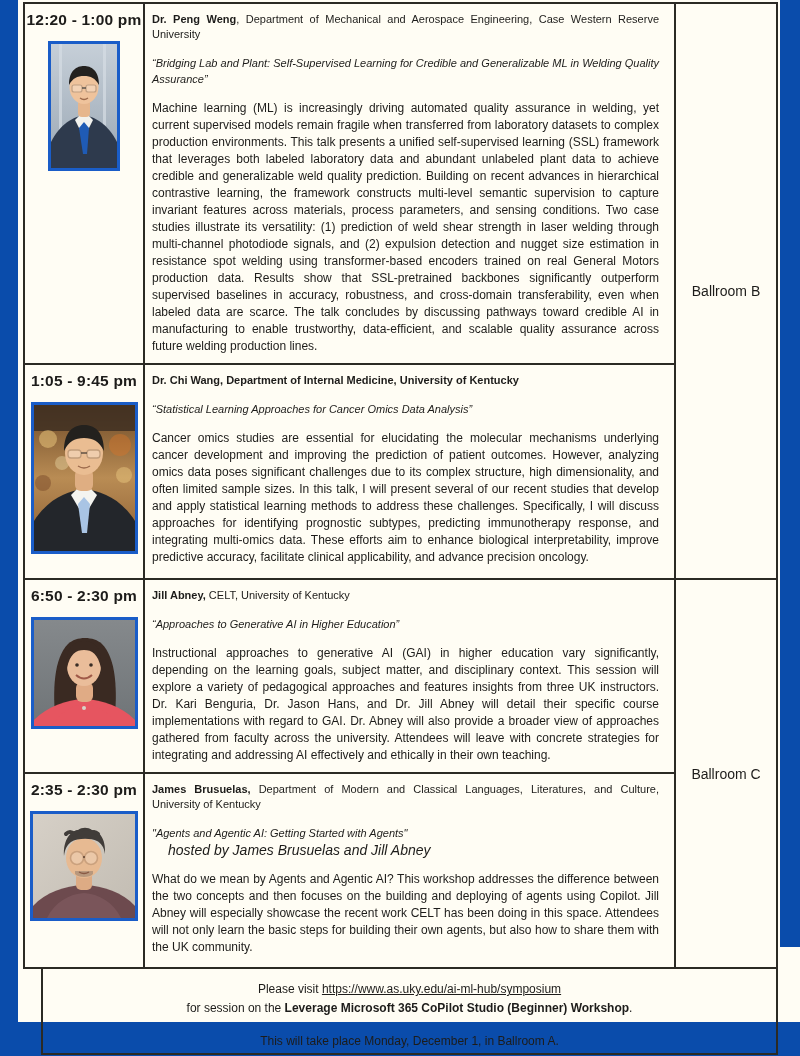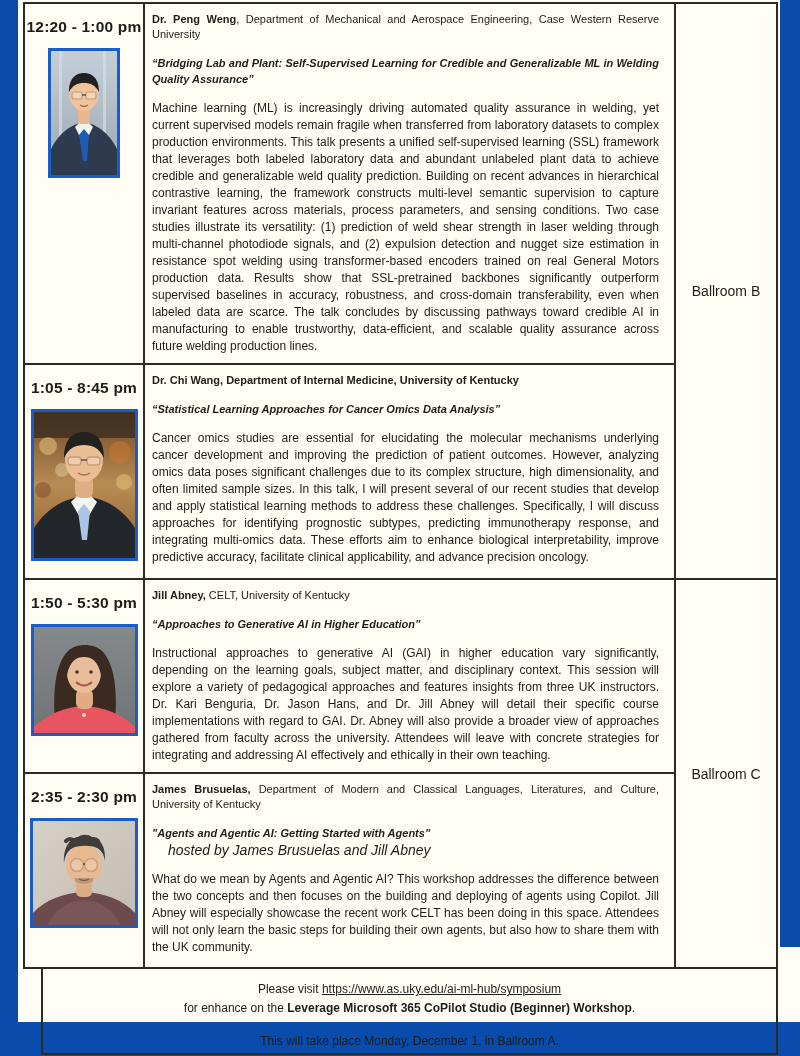--- a/index.html
+++ b/index.html
@@ -7,35 +7,35 @@
         font-family:"Liberation Sans",sans-serif;color:#1d1c1a;}
   .stripe-left{position:absolute;left:0;top:0;width:18px;height:1056px;}
   .stripe-right{position:absolute;left:780px;top:0;width:20px;height:947px;}
   .bottom-bar{position:absolute;left:0;top:1022px;width:800px;height:34px;}
   .doc{position:absolute;left:23px;top:2px;width:755px;}
 
   .table{display:grid;grid-template-columns:120px 1fr 100px;
          grid-template-rows:minmax(326px,auto) minmax(215px,auto) minmax(189px,auto) minmax(193px,auto);
          border:2px solid #2b2a24;}
   .cell{box-sizing:border-box;}
-  .timecell{grid-column:1;border-right:2px solid #2b2a24;text-align:center;padding-top:14px;}
+  .timecell{grid-column:1;border-right:2px solid #2b2a24;text-align:center;padding-top:7px;}
   .content{grid-column:2;border-right:2px solid #2b2a24;padding:8px 15px 8px 7px;}
   .r1{grid-row:1;border-bottom:2px solid #2b2a24;}
   .r2{grid-row:2;border-bottom:2px solid #2b2a24;}
   .r3{grid-row:3;border-bottom:2px solid #2b2a24;}
   .r4{grid-row:4;}
   .room{grid-column:3;display:flex;align-items:center;justify-content:center;font-size:14px;}
   .roomB{grid-row:1 / span 2;border-bottom:2px solid #2b2a24;}
   .roomC{grid-row:3 / span 2;}
 
   .time{font-weight:bold;font-size:15.5px;letter-spacing:.2px;}
   .photo{display:block;margin:12px auto 0 auto;border:3px solid #1a5dc8;background:#ccc;}
   .speaker-line{font-size:11px;line-height:15px;text-align:justify;}
   .speaker-name{font-weight:bold;}
-  .talk-title{font-size:11px;line-height:16px;font-weight:bold;font-style:italic;
+  .talk-title{font-size:11px;line-height:16px;font-weight:normal;font-style:italic;
               text-align:justify;margin:13px 0 13px 0;}
   .talk-title.tight{margin-bottom:1px;}
   .hosted-by{font-size:14px;font-style:italic;margin:0 0 13px 16px;}
   .abstract{font-size:12px;line-height:17px;text-align:justify;}
 
   .footer-box{box-sizing:border-box;margin-left:18px;margin-top:-2px;border:2px solid #2b2a24;
               min-height:88px;text-align:center;font-size:12px;line-height:19px;padding-top:11px;}
   .footer-link{color:#1d1c1a;text-decoration:underline;cursor:pointer;}
   .bold{font-weight:bold;}
   .spacer{height:14px;}
@@ -79,21 +79,21 @@
         <div class="speaker-line"><span class="speaker-name">Dr. Peng Weng</span><span>, Department of Mechanical and Aerospace Engineering, Case Western Reserve University</span></div>
         <div class="talk-title">“Bridging Lab and Plant: Self-Supervised Learning for Credible and Generalizable ML in Welding Quality Assurance”</div>
         <div class="abstract">Machine learning (ML) is increasingly driving automated quality assurance in welding, yet current supervised models remain fragile when transferred from laboratory datasets to complex production environments. This talk presents a unified self-supervised learning (SSL) framework that leverages both labeled laboratory data and abundant unlabeled plant data to achieve credible and generalizable weld quality prediction. Building on recent advances in hierarchical contrastive learning, the framework constructs multi-level semantic supervision to capture invariant features across materials, process parameters, and sensing conditions. Two case studies illustrate its versatility: (1) prediction of weld shear strength in laser welding through multi-channel photodiode signals, and (2) expulsion detection and nugget size estimation in resistance spot welding using transformer-based encoders trained on real General Motors production data. Results show that SSL-pretrained backbones significantly outperform supervised baselines in accuracy, robustness, and cross-domain transferability, even when labeled data are scarce. The talk concludes by discussing pathways toward credible AI in manufacturing to enable trustworthy, data-efficient, and scalable quality assurance across future welding production lines.</div>
       </div>
 
       <div class="cell room roomB">
         <span>Ballroom B</span>
       </div>
 
       <div class="cell timecell r2">
-        <div class="time">1:05 - 8:45 pm</div>
+        <div class="time">1:05 - 9:45 pm</div>
         <svg class="photo" width="101" height="146" viewBox="0 0 101 146" style="border-color: rgb(26, 93, 200);">
           <defs>
               <linearGradient id="bg2" x1="0" y1="0" x2="0" y2="1">
             <stop offset="0" stop-color="#6e4a28"></stop>
                 <stop offset=".5" stop-color="#b98c54"></stop>
                 <stop offset="1" stop-color="#8a5c32"></stop>
               </linearGradient>
             </defs>
           <rect width="101" height="146" fill="url(#bg2)"></rect>
           <rect x="0" y="0" width="101" height="26" fill="#3a2c20" opacity=".8"></rect>
@@ -114,21 +114,21 @@
           <path d="M44,61 Q50,65 56,61" stroke="#9c6a4c" stroke-width="1.5" fill="none"></path>
         </svg>
       </div>
       <div class="cell content r2">
         <div class="speaker-line"><span class="speaker-name">Dr. Chi Wang, Department of Internal Medicine, University of Kentucky</span><span></span></div>
         <div class="talk-title">“Statistical Learning Approaches for Cancer Omics Data Analysis”</div>
         <div class="abstract">Cancer omics studies are essential for elucidating the molecular mechanisms underlying cancer development and improving the prediction of patient outcomes. However, analyzing omics data poses significant challenges due to its complex structure, high dimensionality, and often limited sample sizes. In this talk, I will present several of our recent studies that develop and apply statistical learning methods to address these challenges. Specifically, I will discuss approaches for identifying prognostic subtypes, predicting immunotherapy response, and integrating multi-omics data. These efforts aim to enhance biological interpretability, improve predictive accuracy, facilitate clinical applicability, and advance precision oncology.</div>
       </div>
 
       <div class="cell timecell r3">
-        <div class="time">1:50 - 5:30 pm</div>
+        <div class="time">6:50 - 2:30 pm</div>
         <svg class="photo" width="101" height="106" viewBox="0 0 101 106" style="border-color: rgb(26, 93, 200);">
           <defs>
               <linearGradient id="bg3" x1="0" y1="0" x2="0" y2="1">
             <stop offset="0" stop-color="#85898c"></stop>
                 <stop offset="1" stop-color="#6f7477"></stop>
               </linearGradient>
             </defs>
           <rect width="101" height="106" fill="url(#bg3)"></rect>
           <path d="M22,106 C18,70 20,38 34,24 C42,16 60,16 68,24 C82,38 84,70 80,106 Z" fill="#3a2a22"></path>
           <path d="M0,106 L0,100 C14,86 32,80 50,79 C69,80 87,86 101,100 L101,106 Z" fill="#e65560"></path>
@@ -178,18 +178,18 @@
       <div class="cell content r4">
         <div class="speaker-line"><span class="speaker-name">James Brusuelas,</span><span> Department of Modern and Classical Languages, Literatures, and Culture, University of Kentucky</span></div>
         <div class="talk-title tight">"Agents and Agentic AI: Getting Started with Agents"</div>
         <div class="hosted-by">hosted by James Brusuelas and Jill Abney</div>
         <div class="abstract">What do we mean by Agents and Agentic AI? This workshop addresses the difference between the two concepts and then focuses on the building and deploying of agents using Copilot. Jill Abney will especially showcase the recent work CELT has been doing in this space. Attendees will not only learn the basic steps for building their own agents, but also how to share them with the UK community.</div>
       </div>
     </div>
 
     <div class="footer-box">
       <div><span>Please visit </span><span class="footer-link">https://www.as.uky.edu/ai-ml-hub/symposium</span></div>
-      <div><span>for enhance on the </span><span class="bold">Leverage Microsoft 365 CoPilot Studio (Beginner) Workshop</span><span>.</span></div>
+      <div><span>for session on the </span><span class="bold">Leverage Microsoft 365 CoPilot Studio (Beginner) Workshop</span><span>.</span></div>
       <div class="spacer"></div>
       <div>This will take place Monday, December 1, in Ballroom A.</div>
     </div>
   </div>
 </div>
 
 </body></html>

